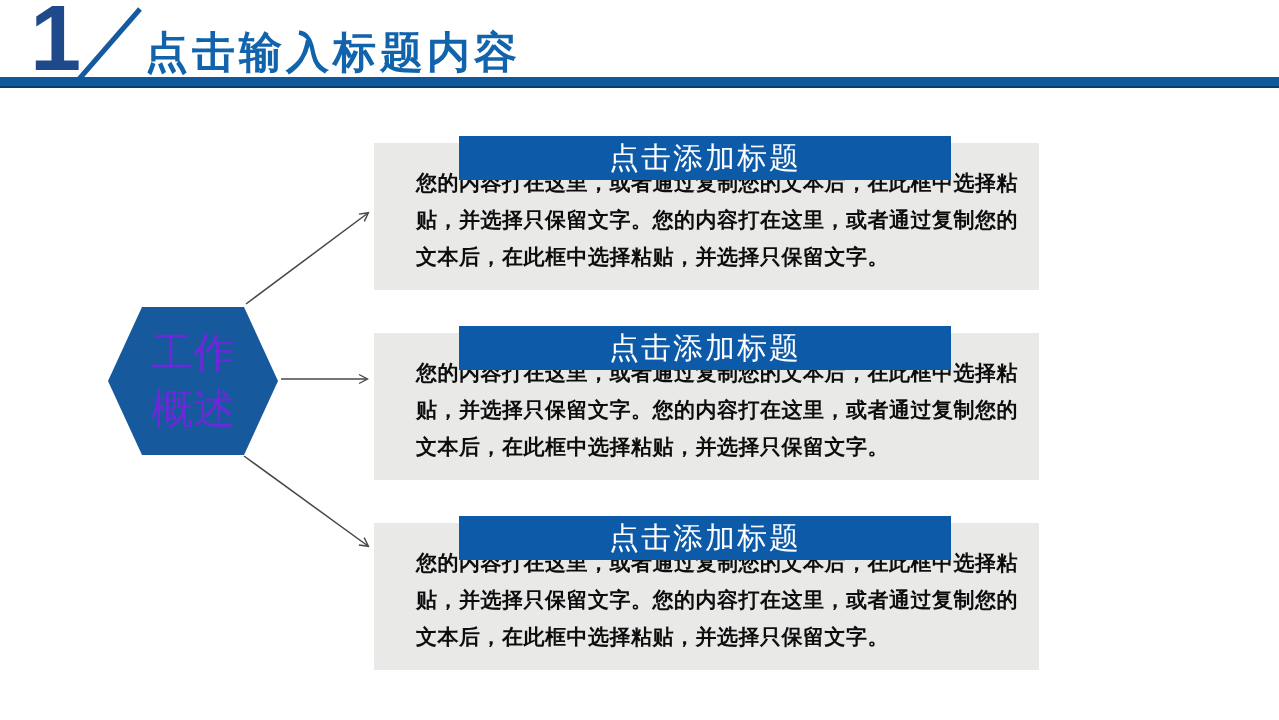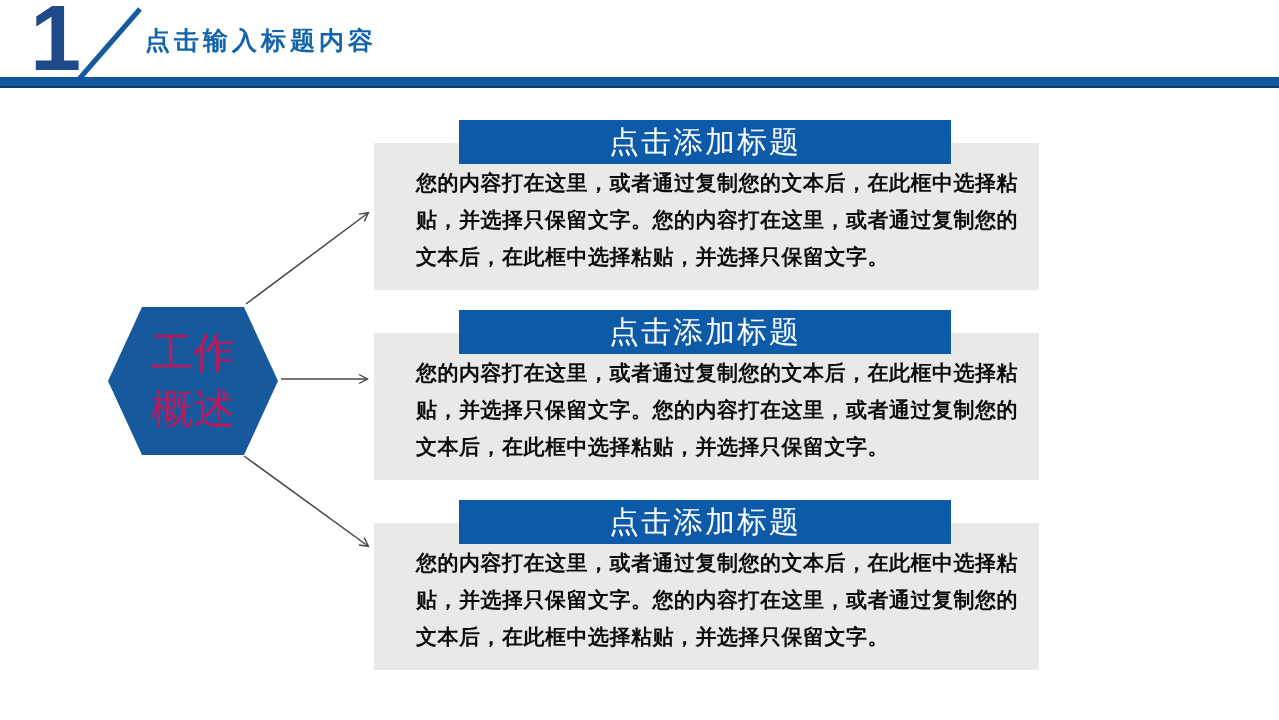--- a/index.html
+++ b/index.html
@@ -14,50 +14,50 @@
   .decor { position: absolute; left: 0; top: 0; width: 1279px; height: 720px; }
 
   
   .section-number {
     position: absolute; left: 30px; top: -10px;
     font-size: 92px; line-height: 96px; font-weight: bold;
     color: var(--number-blue);
   }
   .slide-title {
     position: absolute; left: 145px; top: 24px; margin: 0;
-    font-size: 25px; font-weight: bold; letter-spacing: 4px;
+    font-size: 43px; font-weight: bold; letter-spacing: 4px;
     color: var(--title-blue); white-space: nowrap;
   }
   .band {
     position: absolute; left: 0; top: 77px; width: 1279px; height: 9px;
     background: var(--band-blue);
     border-bottom: 2px solid var(--band-edge);
   }
 
   
   .hex-label {
     position: absolute; left: 108px; top: 307px; width: 170px; height: 148px;
     display: flex; align-items: center; justify-content: center;
-    text-align: right; color: #be185d;
+    text-align: right; color: #6d28d9;
     font-size: 42px; line-height: 56px; font-weight: 300;
     white-space: pre-line;
   }
 
   
   .card { position: absolute; left: 374px; width: 665px; height: 170px; }
   .card-body {
     position: absolute; left: 0; top: 23px; width: 665px; height: 147px;
     background: var(--card-gray); box-sizing: border-box;
     padding: 21px 20px 0 42px;
     font-size: 21px; font-weight: bold; letter-spacing: 0.5px;
     line-height: 37px; color: var(--body-text);
     white-space: pre-line;
   }
   .card-title {
-    position: absolute; left: 85px; top: 0; width: 492px; height: 44px;
+    position: absolute; left: 85px; top: 16px; width: 492px; height: 44px;
     background: var(--accent-blue);
     color: #ffffff; font-size: 30px; letter-spacing: 2px; font-weight: normal;
     text-align: center; line-height: 44px;
   }
   .card-1 { top: 120px; }
   .card-2 { top: 310px; }
   .card-3 { top: 500px; }
 </style>
 </head>
 <body>

